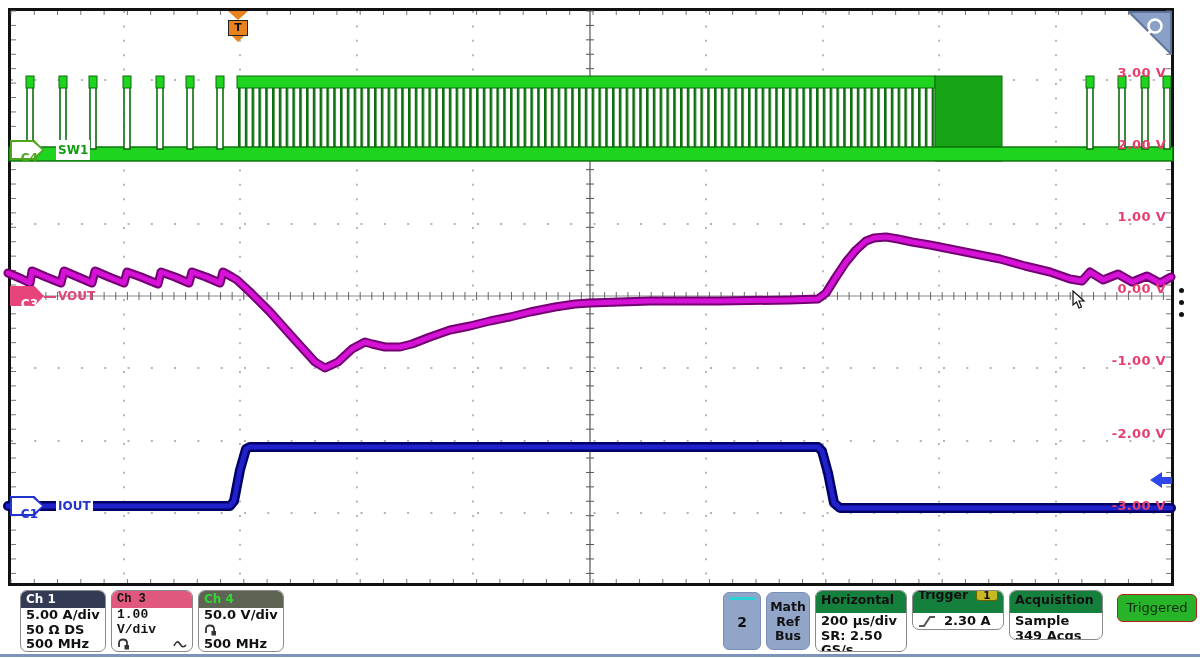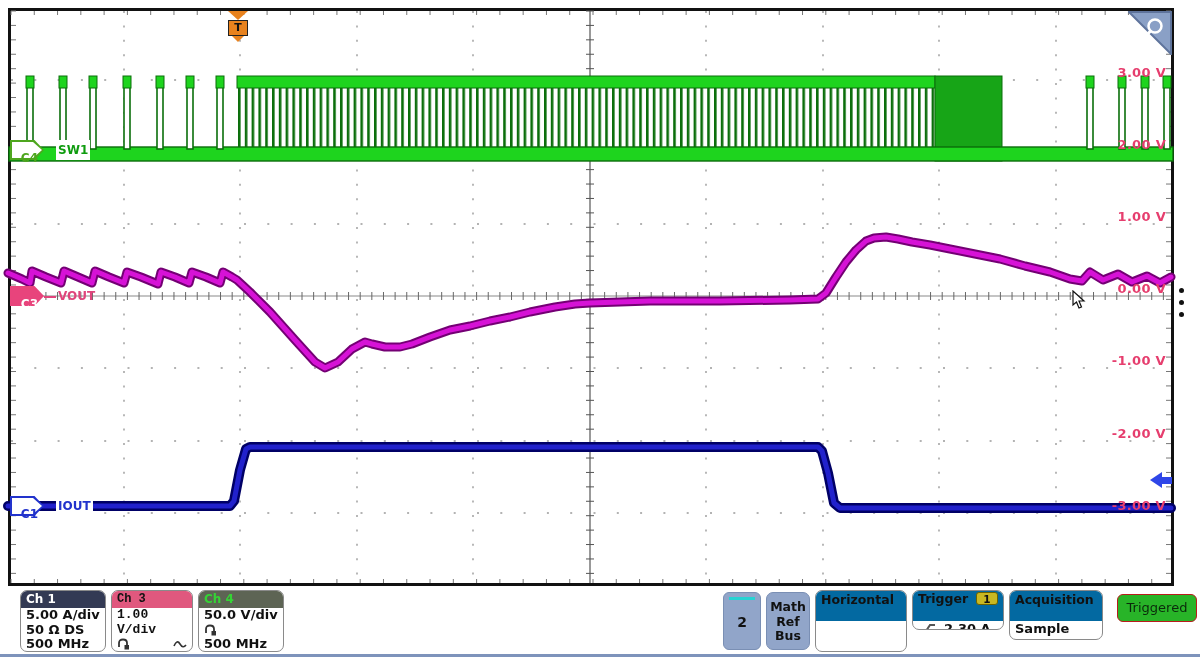--- a/index.html
+++ b/index.html
@@ -51,21 +51,21 @@
   .chbadge .hdr { height:17px; font-size:12px; font-weight:700; padding:1px 5px 0; }
   .chbadge .bd { padding:0 5px; font-size:13px; font-weight:700; color:#111; line-height:14.5px; }
   .icon-row { display:flex; justify-content:space-between; align-items:center; height:14px; }
 
   .blue-btn { position:absolute; top:4px; background:#91a5c9; border:1.5px solid #7a8fb4; border-radius:6px; color:#111; font-weight:700; text-align:center; }
   #btn-2 { left:723px; width:38px; height:58px; font-size:14px; }
   #btn-2 .cyan { width:26px; height:3px; background:#27d3d3; margin:4px auto 14px; }
   #btn-mrb { left:766px; width:44px; height:58px; font-size:12.5px; line-height:14.5px; padding-top:7px;border-radius:7px; }
 
   .panel { position:absolute; top:2px; border:1.5px solid #8a8a8a; border-radius:7px; overflow:hidden; background:#fff; }
-  .panel .hdr { background:#0369a1; height:30px; font-size:12.5px; font-weight:700; color:#111; padding:1px 5px 16px; }
+  .panel .hdr { background:#15803d; height:22px; font-size:12.5px; font-weight:700; color:#111; padding:1px 5px 16px; }
   .panel .bd { padding:1px 5px; font-size:13px; font-weight:700; color:#111; line-height:14.5px; }
   #panel-horizontal { left:815px; width:92px; height:62px; }
   #panel-trigger { left:912px; width:92px; height:40px; }
   #panel-trigger .hdr { display:flex; justify-content:space-between; align-items:center; }
   #trig-badge-1 { background:#c9b821; border:1px solid #6b6200; border-radius:3px; width:22px; height:13px; font-size:10.5px; line-height:12px; text-align:center; color:#111; }
   #panel-trigger .bd { display:flex; align-items:center; gap:8px; }
   #panel-acquisition { left:1009px; width:94px; height:50px; }
   #btn-triggered { position:absolute; left:1117px; top:6px; width:80px; height:28px; background:#28b428; border:1px solid #b91c1c; border-radius:6px; color:#0b2a0b; font-size:13px; font-weight:400; text-align:center; line-height:26px; }
 </style>
 </head>
@@ -559,20 +559,25 @@
     </div>
 
     <div class="blue-btn" id="btn-mrb">
       <div>Math</div>
       <div>Ref</div>
       <div>Bus</div>
     </div>
 
     <div class="panel" id="panel-horizontal">
       <div class="hdr">Horizontal</div>
+      <div class="bd">
+        <div>200 µs/div</div>
+        <div>SR: 2.50 GS/s</div>
+
+      </div>
     </div>
 
     <div class="panel" id="panel-trigger">
       <div class="hdr">
         <span>Trigger</span>
         <span id="trig-badge-1">1</span>
       </div>
       <div class="bd">
         <svg width="18" height="15" viewBox="0 0 18 15">
           <path d="M1,12 H6 L12,3 H17" fill="none" stroke="#555" stroke-width="2"></path>

